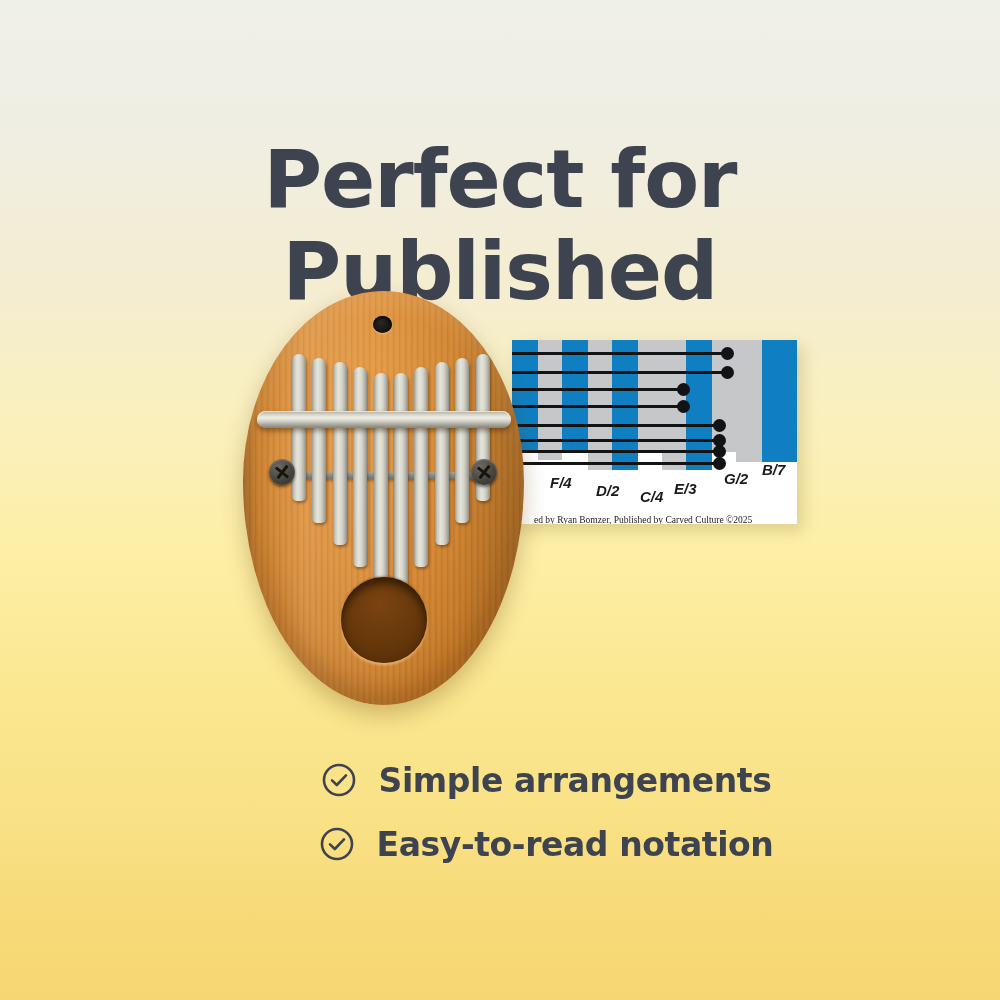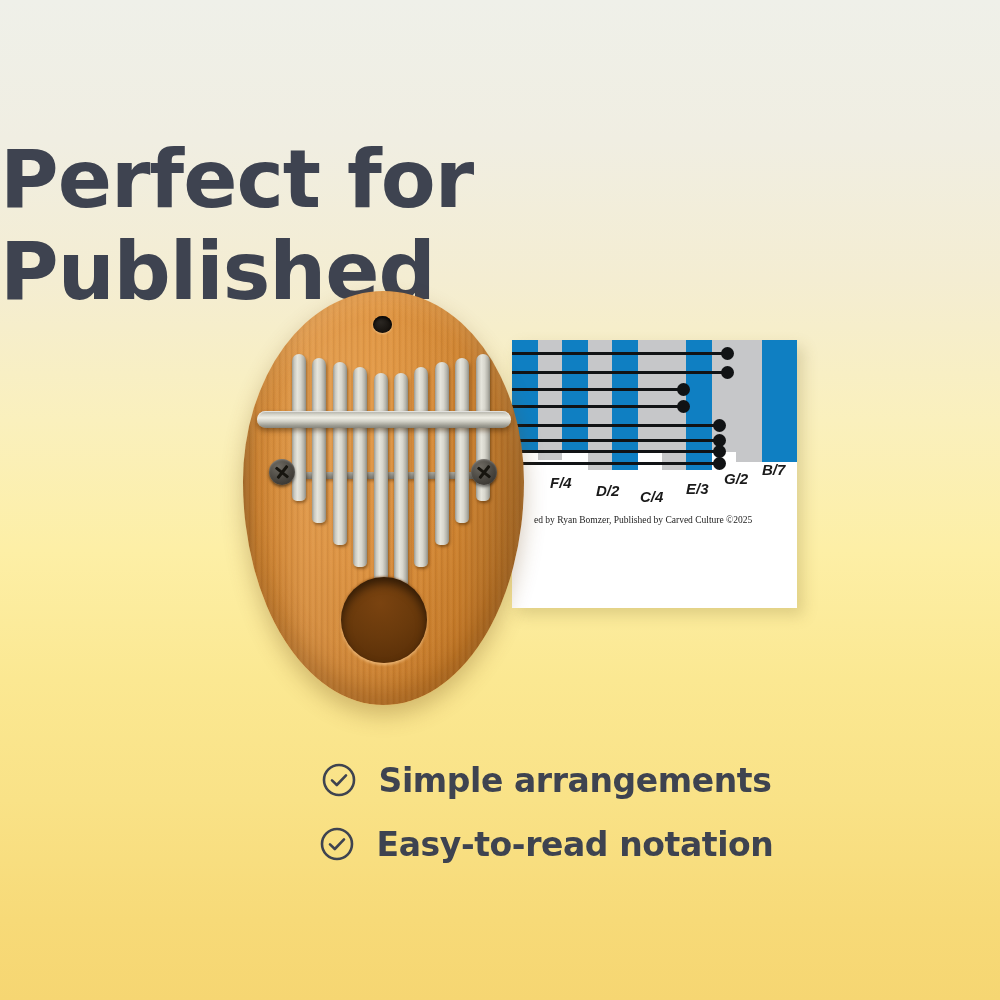--- a/index.html
+++ b/index.html
@@ -28,36 +28,37 @@
         #f6d672 100%);
     overflow: hidden;
   }
 
   
   .headline {
     position: absolute;
     top: 80px;
     left: 0;
     width: 1000px;
+    text-align: center;
     color: #3e4350;
     font-family: "DejaVu Sans", sans-serif;
     font-weight: bold;
     font-size: 80px;
     line-height: 92px;
     letter-spacing: -1px;
   }
   .headline .ln { display: block; }
 
   
   .tab-card {
     position: absolute;
     left: 512px;
     top: 340px;
     width: 285px;
-    height: 268px;
+    height: 184px;
     background: #ffffff;
     box-shadow: 6px 7px 14px rgba(120, 100, 40, 0.22);
     overflow: hidden;
   }
   .tab-grid {
     position: absolute;
     left: 0;
     top: 0;
     width: 285px;
     height: 130px;
@@ -276,21 +277,21 @@
         <div class="tab-dot" style="left: 201px; top: 94px;"></div>
         <div class="tab-line" style="top: 110px; width: 204px;"></div>
         <div class="tab-dot" style="left: 201px; top: 105px;"></div>
         <div class="tab-line" style="top: 122px; width: 204px;"></div>
         <div class="tab-dot" style="left: 201px; top: 117px;"></div>
       </div>
     <div class="tab-labels">
         <span class="tab-label" style="left: 38px; top: 8px;">F/4</span>
         <span class="tab-label" style="left: 84px; top: 16px;">D/2</span>
         <span class="tab-label" style="left: 128px; top: 22px;">C/4</span>
-        <span class="tab-label" style="left: 174px; top: 14px;">E/3</span>
+        <span class="tab-label" style="left: 162px; top: 14px;">E/3</span>
         <span class="tab-label" style="left: 212px; top: 4px;">G/2</span>
         <span class="tab-label" style="left: 250px; top: -5px;">B/7</span>
       </div>
     <div class="tab-credit">ed by Ryan Bomzer, Published by Carved Culture ©2025</div>
   </div>
 
   <div class="kalimba">
     <div class="kal-body"></div>
     <div class="kal-tophole"></div>
     <div class="kal-backbar"></div>

